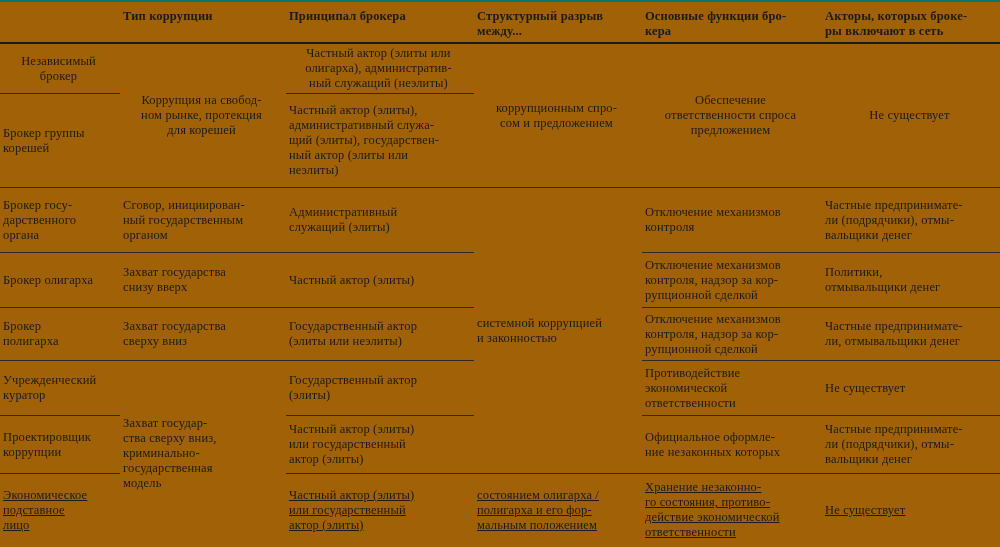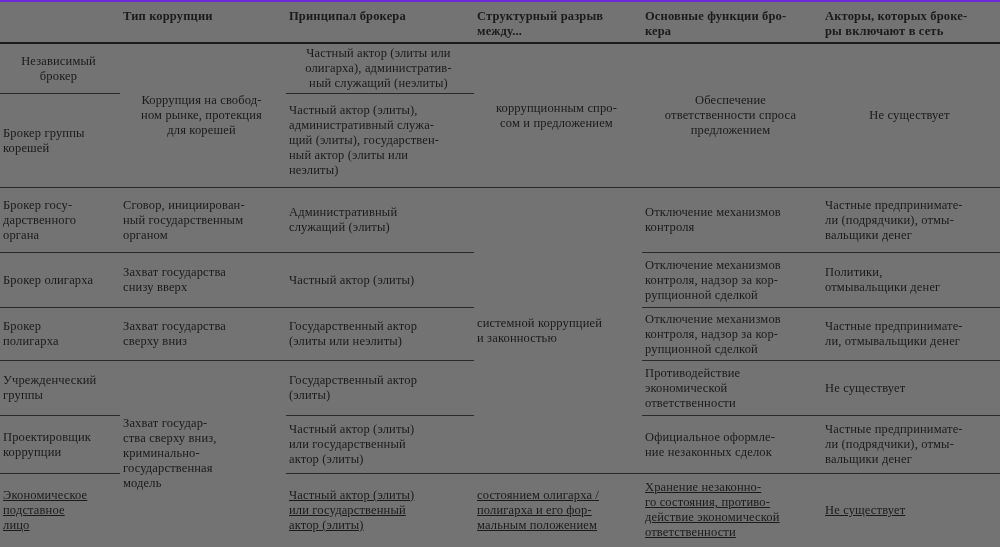--- a/index.html
+++ b/index.html
@@ -11,23 +11,23 @@
     width: 1000px;
     height: 547px;
     overflow: hidden;
     font-family: "Liberation Serif", "DejaVu Serif", serif;
     color: #1b1b1b;
   }
   table.brokers {
     width: 1000px;
     table-layout: fixed;
     border-collapse: collapse;
-    border-top: 2px solid #6d28d9;
+    border-top: 2px solid #0f766e;
     border-bottom: 2px solid #1b1b1b;
-    background: #737373;
+    background: #a16207;
   }
   table.brokers col.c1 { width: 120px; }
   table.brokers col.c2 { width: 166px; }
   table.brokers col.c3 { width: 188px; }
   table.brokers col.c4 { width: 168px; }
   table.brokers col.c5 { width: 180px; }
   table.brokers col.c6 { width: 178px; }
 
   td {
     font-size: 12.5px;
@@ -143,41 +143,41 @@
       <td>Государственный актор
 (элиты или неэлиты)</td>
       <td>Отключение механизмов
 контроля, надзор за кор-
 рупционной сделкой</td>
       <td>Частные предпринимате-
 ли, отмывальщики денег</td>
     </tr>
     <tr class="r6">
       <td>Учрежденческий
-группы</td>
+куратор</td>
       <td rowspan="3">Захват государ-
 ства сверху вниз,
 криминально-
 государственная
 модель</td>
       <td>Государственный актор
 (элиты)</td>
       <td>Противодействие
 экономической
 ответственности</td>
       <td>Не существует</td>
     </tr>
     <tr class="r7">
       <td>Проектировщик
 коррупции</td>
       <td>Частный актор (элиты)
 или государственный
 актор (элиты)</td>
       <td>Официальное оформле-
-ние незаконных сделок</td>
+ние незаконных которых</td>
       <td>Частные предпринимате-
 ли (подрядчики), отмы-
 вальщики денег</td>
     </tr>
     <tr class="r8">
       <td>Экономическое
 подставное
 лицо</td>
       <td>Частный актор (элиты)
 или государственный

